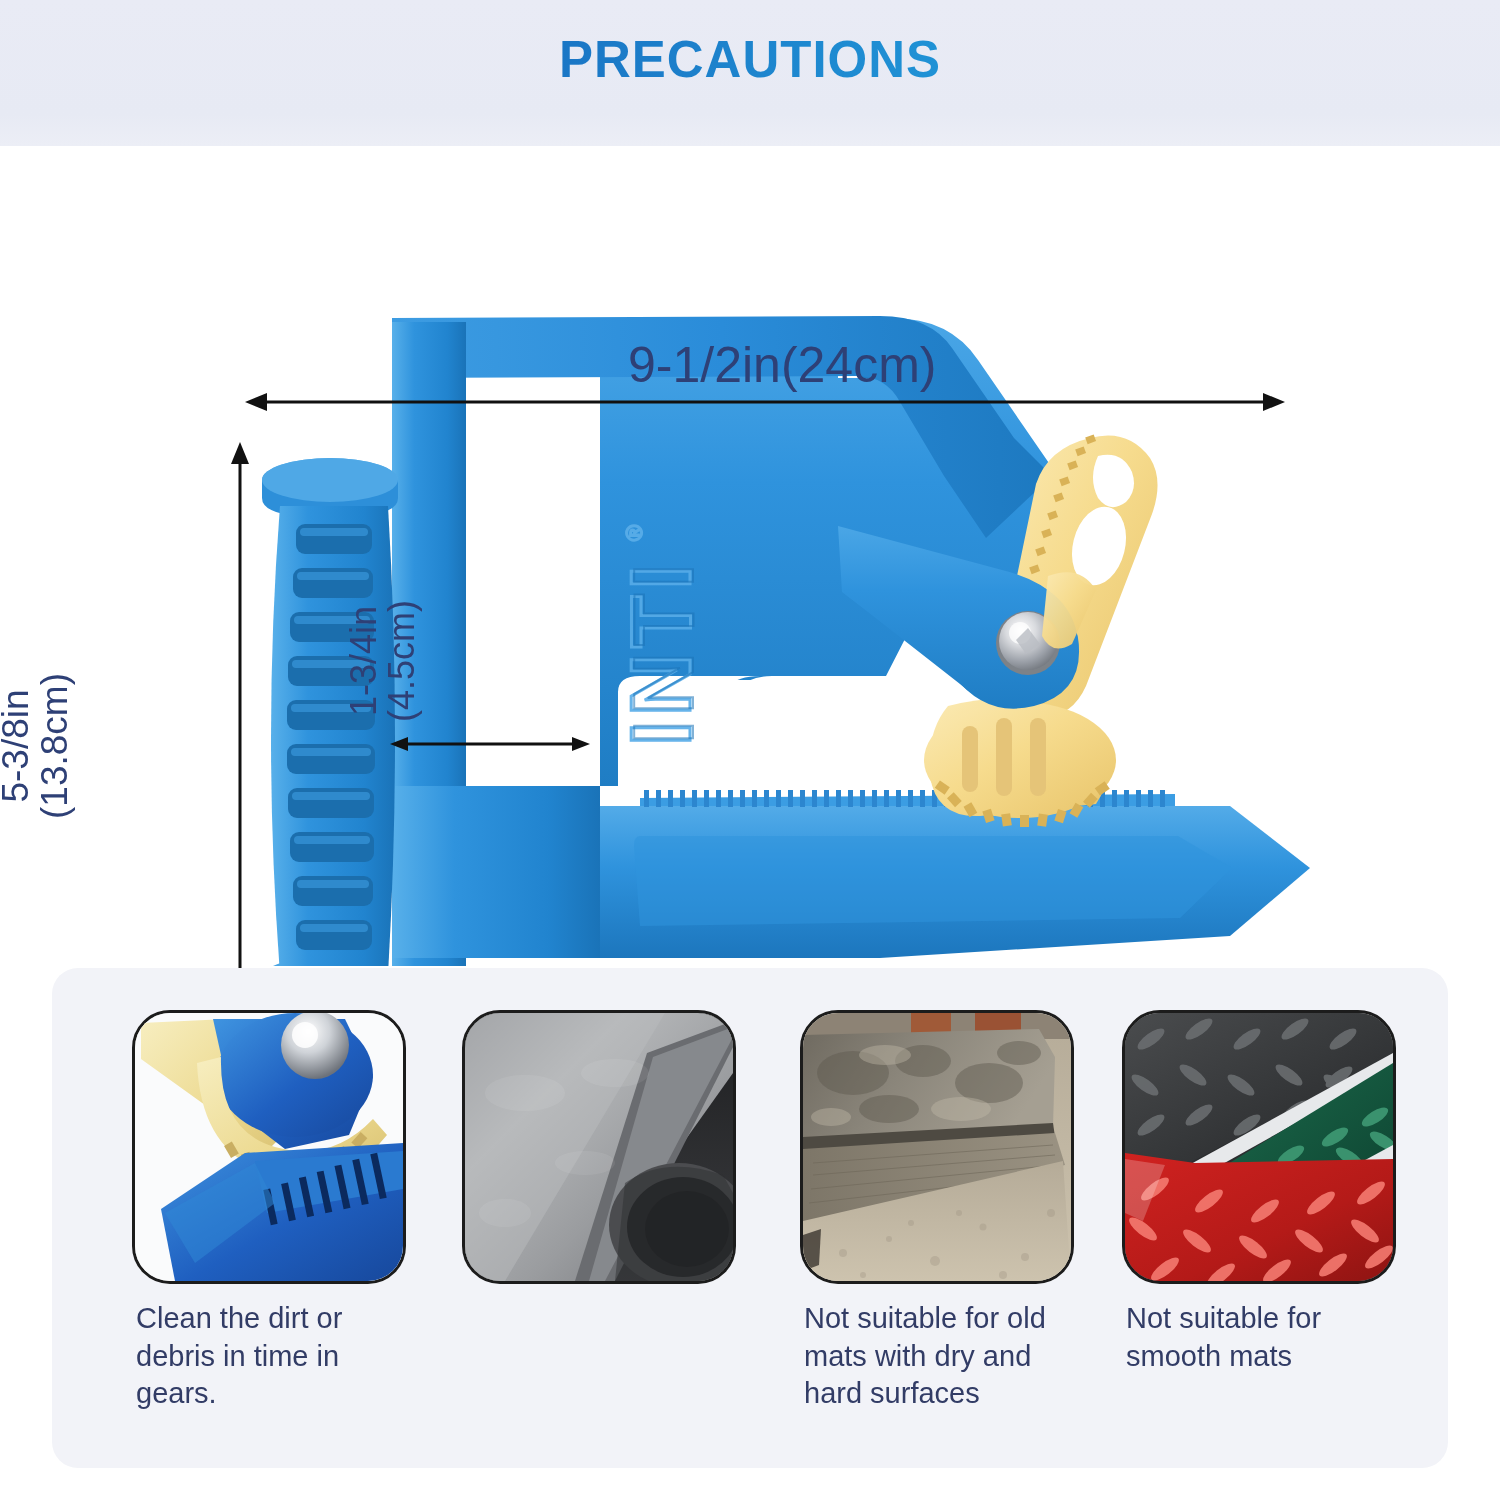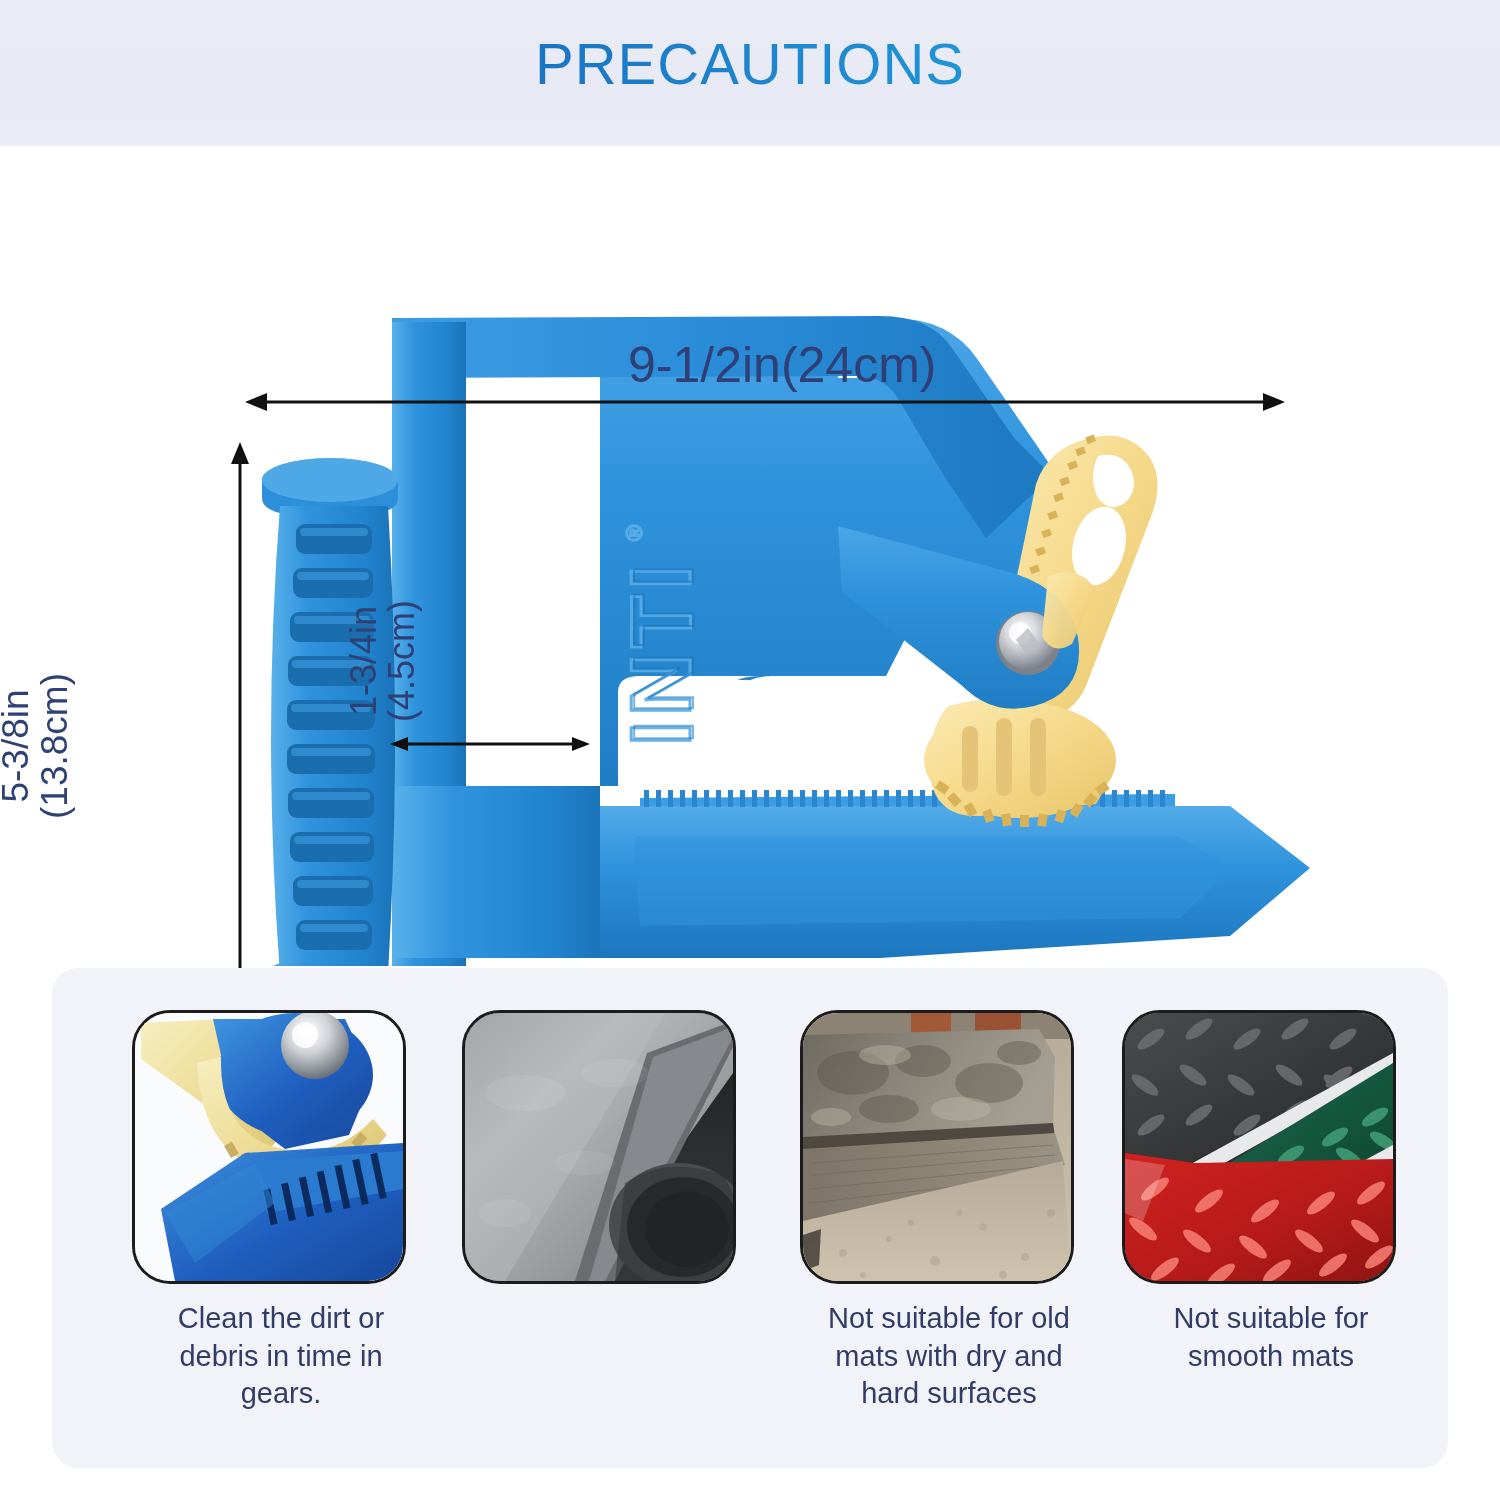--- a/index.html
+++ b/index.html
@@ -21,22 +21,22 @@
     left: 0; top: 0;
     width: 1500px;
     height: 146px;
     background: linear-gradient(180deg, #e9ebf5 0%, #e7eaf4 78%, #eceef6 100%);
   }
   #page-title {
     position: absolute;
     left: 0; top: 30px;
     width: 1500px;
     text-align: center;
-    font-size: 58px;
-    font-weight: normal;
+    font-size: 51px;
+    font-weight: bold;
     letter-spacing: 1px;
     background: linear-gradient(90deg, #1465b4 0%, #1a74c4 35%, #219ada 70%, #28a8e6 100%);
     -webkit-background-clip: text;
     background-clip: text;
     color: transparent;
     -webkit-text-fill-color: transparent;
     text-shadow: none;
   }
 
   
@@ -92,21 +92,20 @@
     width: 1396px;
     height: 500px;
     background: #f2f3f8;
     border-radius: 26px;
   }
   #photo-row {
     position: absolute;
     left: 0; top: 0;
     width: 1396px;
     height: 500px;
-    text-align: center;
   }
   .precaution-cell {
     position: absolute;
     top: 42px;
     width: 326px;
     height: 420px;
   }
   .precaution-cell:nth-child(1) { left: 22px; }
   .precaution-cell:nth-child(2) { left: 352px; }
   .precaution-cell:nth-child(3) { left: 690px; }

